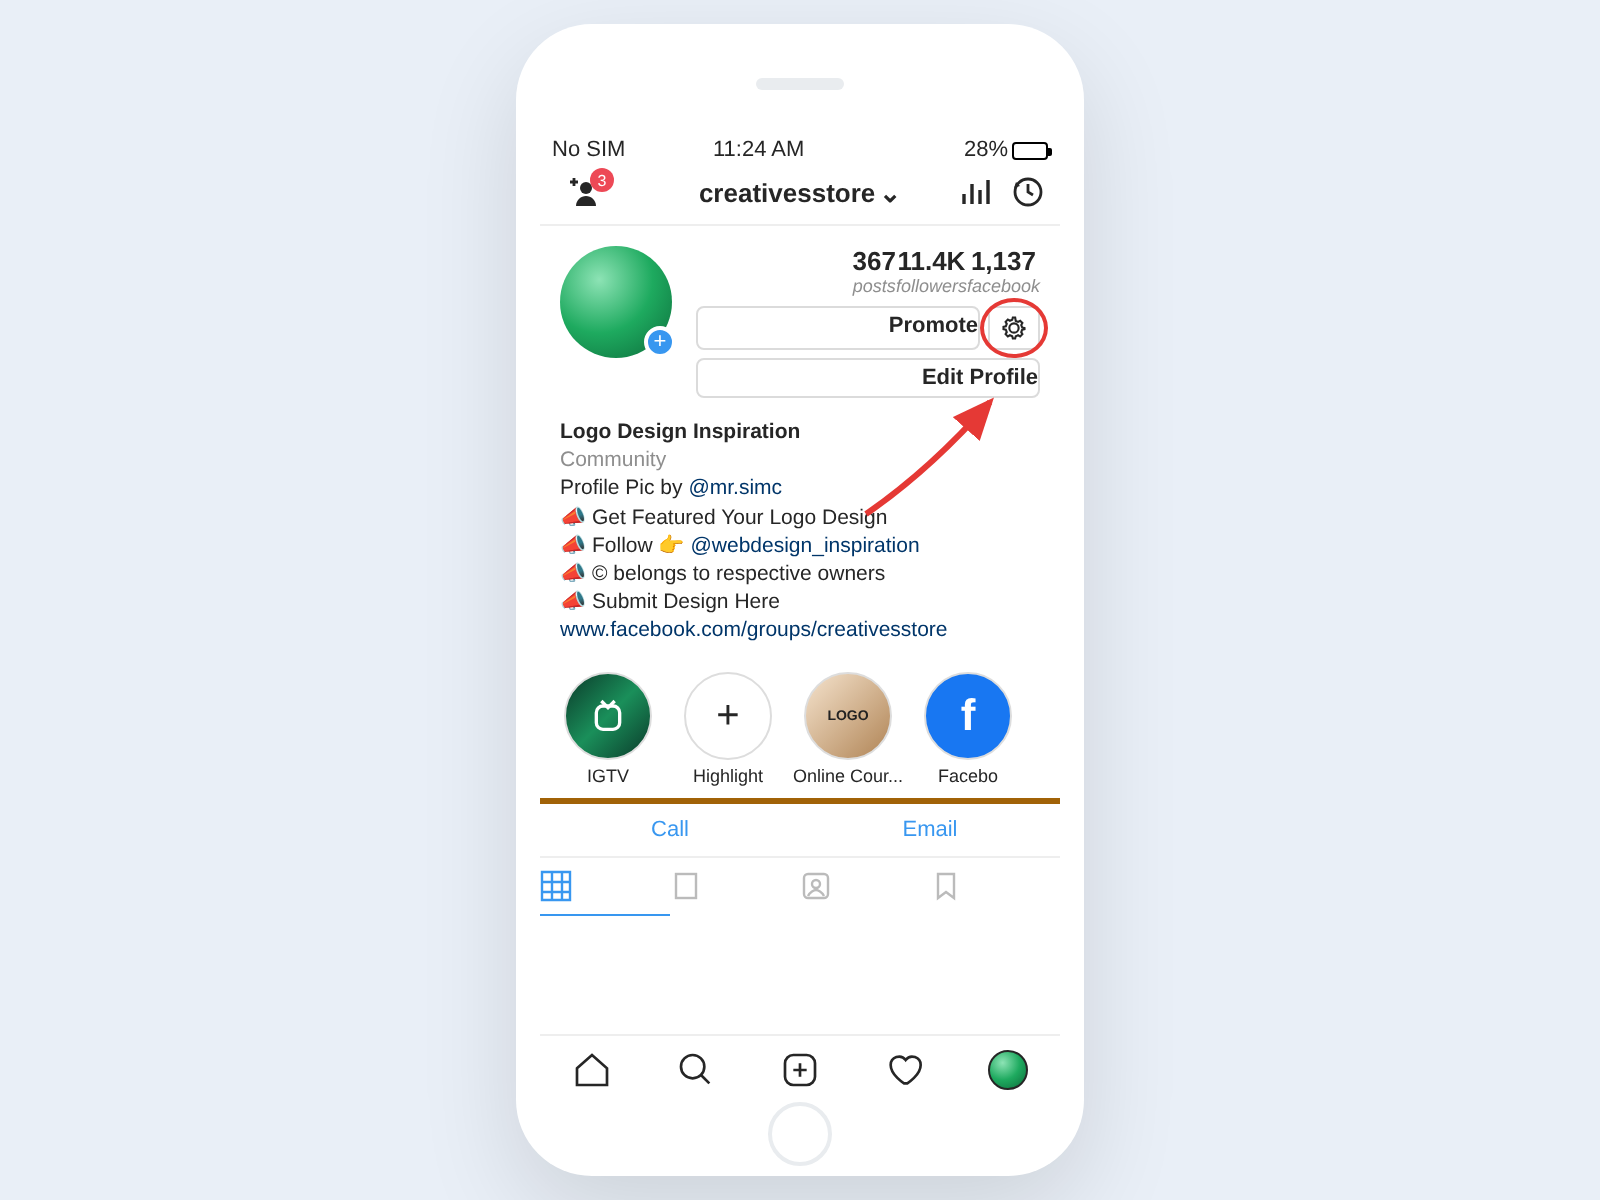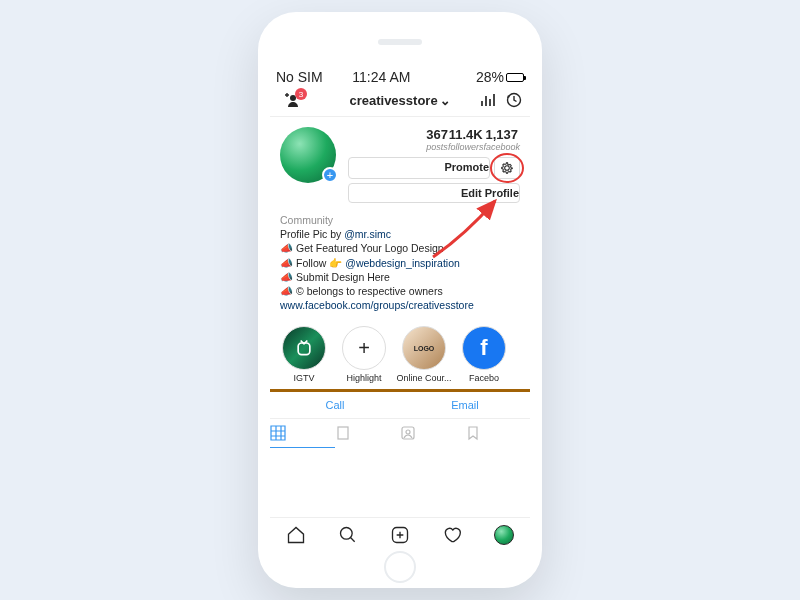--- a/index.html
+++ b/index.html
@@ -49,21 +49,21 @@
   position: relative;
   overflow: hidden;
   font-size: 11px;
   color: #262626;
 }
 .status-bar {
   display: flex;
   justify-content: space-between;
   align-items: flex-start;
   padding: 3px 6px;
-  font-size: 14px;
+  font-size: 11px;
 }
 .status-right { display: flex; align-items: center; gap: 2px; margin-left: 36px; }
 .battery { width: 18px; height: 9px; border: 1px solid #000; border-radius: 2px; position: relative; }
 .battery::after { content:''; position:absolute; right:-3px; top:2px; width:2px; height:4px; background:#000; border-radius:0 1px 1px 0;}
 .battery-fill { width: 28%; height: 100%; background: #000; }
 .nav-top {
   display: flex;
   align-items: center;
   justify-content: space-between;
   padding: 4px 8px 8px 8px;
@@ -183,26 +183,27 @@
               </svg>
           </div>
         </div>
         <div class="btn-row">
           <div class="btn">Edit Profile</div>
         </div>
       </div>
     </div>
 
     <div class="bio">
+      <div class="bio-name">Logo Design Inspiration</div>
       <div class="bio-cat">Community</div>
       <div><span>Profile Pic by </span><span class="bio-link">@mr.simc</span></div>
       <div><span class="mega">📣</span><span> Get Featured Your Logo Design</span></div>
       <div><span class="mega">📣</span><span> Follow 👉 </span><span class="bio-link">@webdesign_inspiration</span></div>
+      <div><span class="mega">📣</span><span> © belongs to respective owners</span></div>
       <div><span class="mega">📣</span><span> Submit Design Here</span></div>
-      <div><span class="mega">📣</span><span> © belongs to respective owners</span></div>
       <div class="bio-link">www.facebook.com/groups/creativesstore</div>
     </div>
 
     <div class="highlights">
       <div class="highlight">
           <div class="hl-circle hl-igtv">
             <svg width="20" height="20" viewBox="0 0 24 24">
               <rect x="5" y="6" width="14" height="14" rx="4" fill="none" stroke="#fff" stroke-width="2"></rect>
               <path d="M8 3l4 4 4-4" fill="none" stroke="#fff" stroke-width="2"></path>
             </svg>

